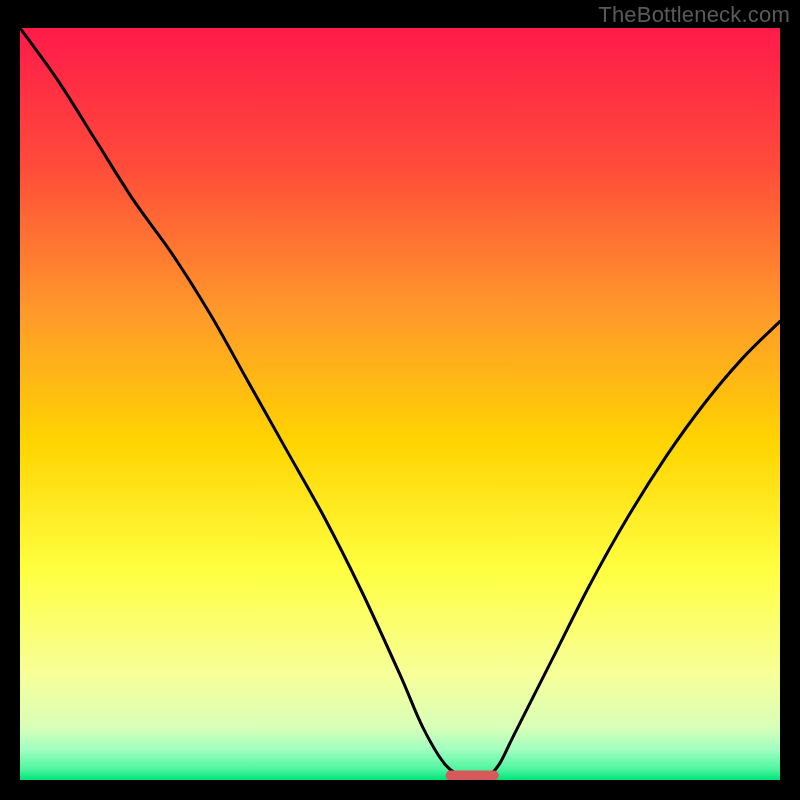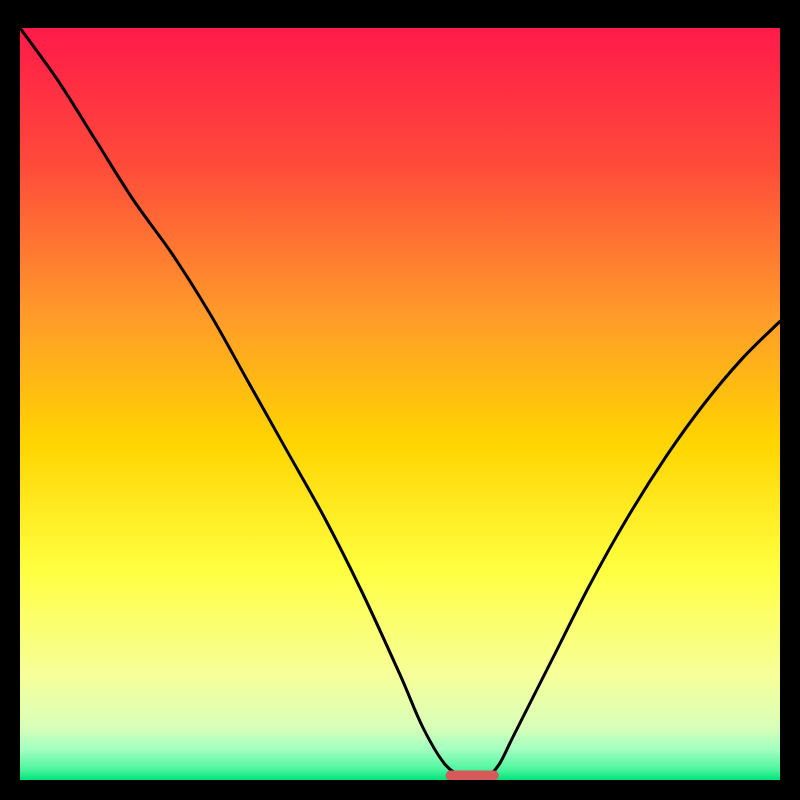--- a/index.html
+++ b/index.html
@@ -39,20 +39,21 @@
     display: block;
     width: 100%;
     height: 100%;
   }
 </style>
 </head>
 <body>
 
 <div class="frame">
 
+  <div class="watermark">TheBottleneck.com</div>
 
   <div class="plot-area">
     <svg viewBox="0 0 760 752" preserveAspectRatio="none">
       <defs>
         <linearGradient id="bg-grad" x1="0" y1="0" x2="0" y2="1">
           <stop offset="0%" stop-color="#ff1a4a"></stop>
           <stop offset="18%" stop-color="#ff4a3a"></stop>
           <stop offset="38%" stop-color="#ff9a2a"></stop>
           <stop offset="55%" stop-color="#ffd400"></stop>
           <stop offset="72%" stop-color="#ffff40"></stop>

